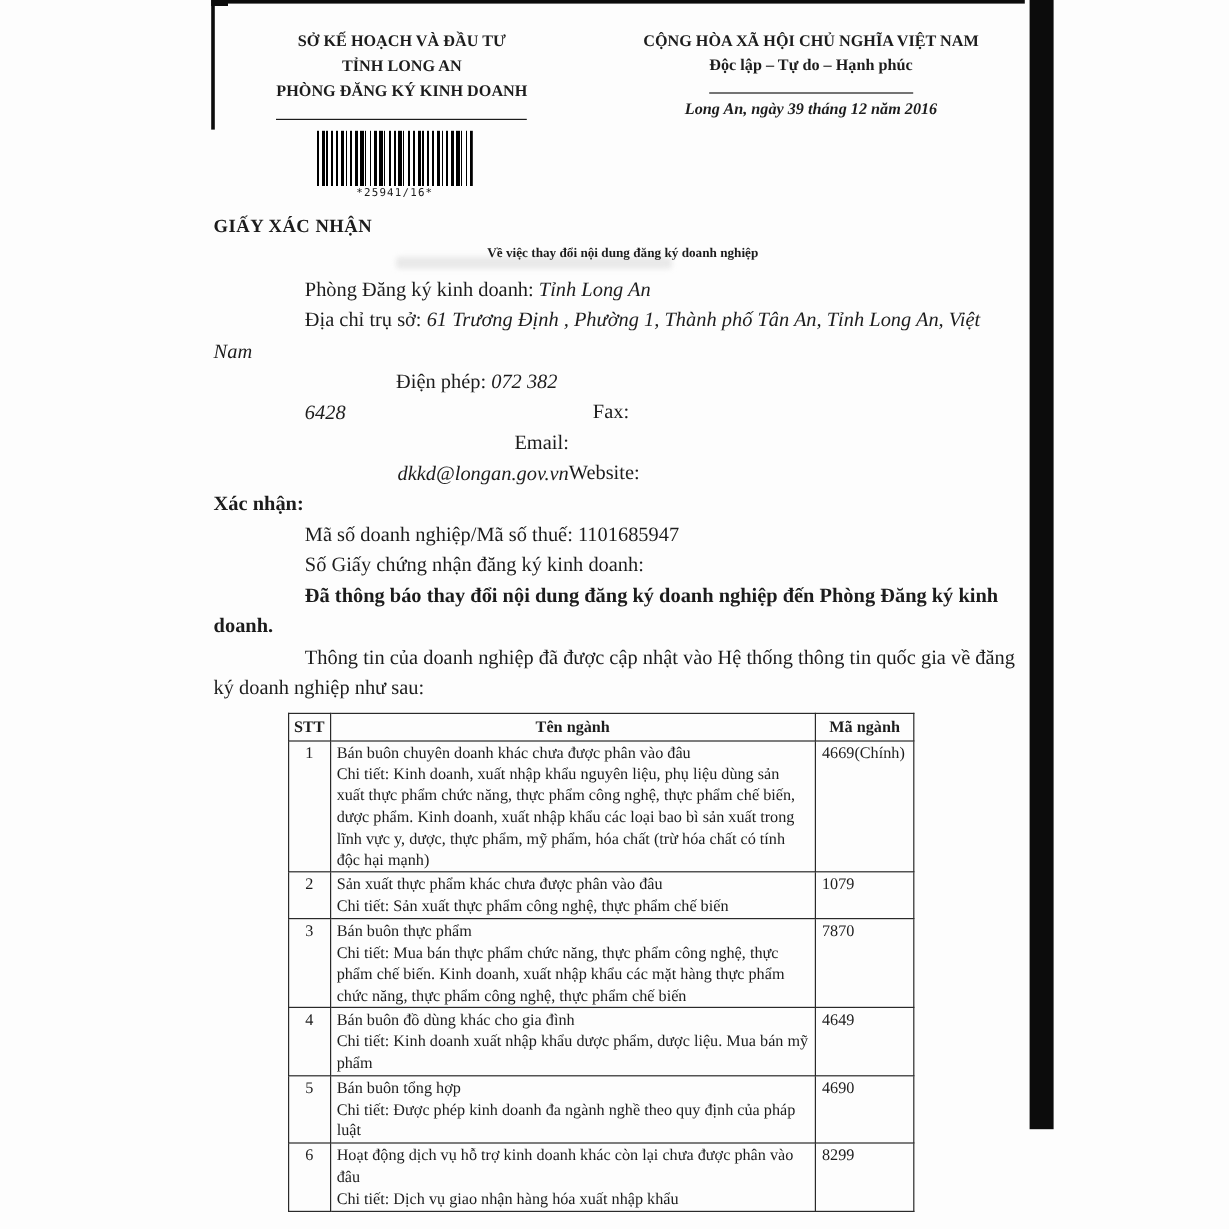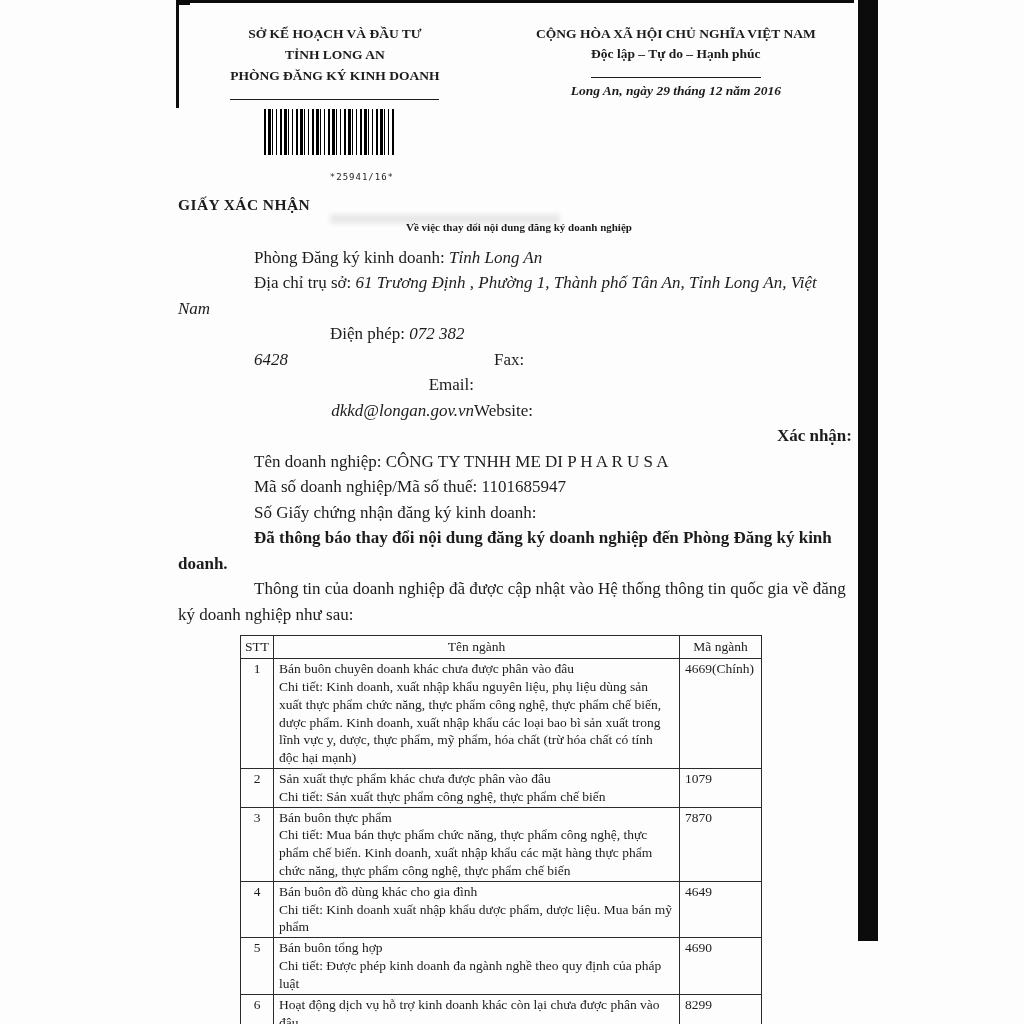--- a/index.html
+++ b/index.html
@@ -21,34 +21,34 @@
   .hr-line2{font-weight:bold;}
   .hr-line3{font-weight:bold;font-style:italic;margin-top:3px;}
   .u{display:inline-block;border-bottom:1.6px solid #1c1c1c;padding-bottom:12px;}
   .so-line{margin:20px 0 0 44px;font-size:14px;}
   .barcode-wrap{margin:8px 0 0 86px;width:130px;}
   .barcode{height:46px;background:repeating-linear-gradient(90deg,
       #000 0px,#000 2px,#fff 2px,#fff 4px,
       #000 4px,#000 7px,#fff 7px,#fff 8px,
       #000 8px,#000 9px,#fff 9px,#fff 12px,
       #000 12px,#000 13.5px,#fff 13.5px,#fff 16px);}
-  .barcode-text{text-align:right;font-size:9px;font-family:"DejaVu Sans Mono",monospace;letter-spacing:1px;margin-top:17px;}
+  .barcode-text{text-align:center;font-size:9px;font-family:"DejaVu Sans Mono",monospace;letter-spacing:1px;margin-top:1px;}
   .doc-title{text-align:left;font-weight:bold;font-size:15.5px;letter-spacing:.4px;margin-top:14px;}
   .doc-subtitle{text-align:center;font-weight:bold;font-size:11px;margin-top:7px;}
   .body-block{margin-top:12px;font-size:17px;line-height:1.5;padding-right:8px;}
   .body-block p{margin:0;text-indent:76px;}
   .i{font-style:italic;}
   .b{font-weight:bold;}
-  .center{text-align:right;text-indent:0 !important;}
+  .center{text-align:left;text-indent:0 !important;}
   .span-fixed1{display:inline-block;width:240px;}
   .span-fixed2{display:inline-block;width:220px;text-align:right;}
   
   table.industries{border-collapse:collapse;margin:8px 0 0 62px;width:522px;font-size:13.5px;line-height:1.32;}
   table.industries th,table.industries td{border:1.4px solid #2a2a2a;padding:1px 5px;vertical-align:top;}
-  table.industries th{font-weight:normal;text-align:center;padding:2px 4px;}
+  table.industries th{font-weight:bold;text-align:center;padding:2px 4px;}
   .col-stt{width:30px;}
   .col-name{width:408px;}
   .col-code{width:82px;}
   .td-stt{text-align:center;}
 </style>
 </head>
 <body>
 
 <div class="artifact" style="left:186px;top:0;width:668px;height:3px;"></div>
 <div class="artifact" style="left:858px;top:0;width:20px;height:941px;"></div>
@@ -60,39 +60,38 @@
 
   <div class="header-row">
     <div class="header-left">
       <div>SỞ KẾ HOẠCH VÀ ĐẦU TƯ</div>
       <div>TỈNH LONG AN</div>
       <div><span class="u">PHÒNG ĐĂNG KÝ KINH DOANH</span></div>
     </div>
     <div class="header-right">
       <div class="hr-line1">CỘNG HÒA XÃ HỘI CHỦ NGHĨA VIỆT NAM</div>
       <div class="hr-line2"><span class="u">Độc lập – Tự do – Hạnh phúc</span></div>
-      <div class="hr-line3">Long An, ngày 29 tháng 12 năm 2016</div>
+      <div class="hr-line3">Long An, ngày 39 tháng 12 năm 2016</div>
     </div>
   </div>
 
   <div class="barcode-wrap">
     <div class="barcode"></div>
     <div class="barcode-text">*25941/16*</div>
   </div>
 
   <div class="doc-title">GIẤY XÁC NHẬN</div>
   <div class="doc-subtitle">Về việc thay đổi nội dung đăng ký doanh nghiệp</div>
 
   <div class="body-block">
     <p><span>Phòng Đăng ký kinh doanh:</span> <span class="i">Tỉnh Long An</span></p>
     <p><span>Địa chỉ trụ sở:</span> <span class="i">61 Trương Định , Phường 1, Thành phố Tân An, Tỉnh Long An, Việt Nam</span></p>
     <p><span class="span-fixed1"><span>Điện phép:</span> <span class="i">072 382 6428</span></span><span>Fax:</span></p>
     <p><span class="span-fixed2"><span>Email:</span> <span class="i">dkkd@longan.gov.vn</span></span><span>Website:</span></p>
     <p class="center b">Xác nhận:</p>
-    <p><span>Tên doanh nghiệp:</span> <span>CÔNG TY TNHH ME DI P H A R U S A</span></p>
     <p><span>Mã số doanh nghiệp/Mã số thuế:</span> <span>1101685947</span></p>
     <p>Số Giấy chứng nhận đăng ký kinh doanh:</p>
     <p class="b">Đã thông báo thay đổi nội dung đăng ký doanh nghiệp đến Phòng Đăng ký kinh doanh.</p>
     <p>Thông tin của doanh nghiệp đã được cập nhật vào Hệ thống thông tin quốc gia về đăng ký doanh nghiệp như sau:</p>
   </div>
 
   <table class="industries">
     <colgroup>
         <col class="col-stt">
         <col class="col-name">

